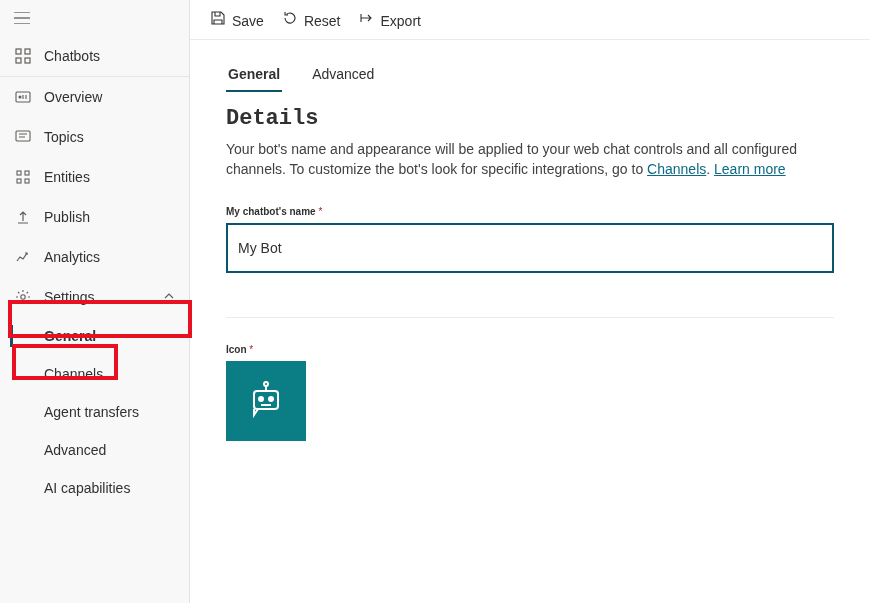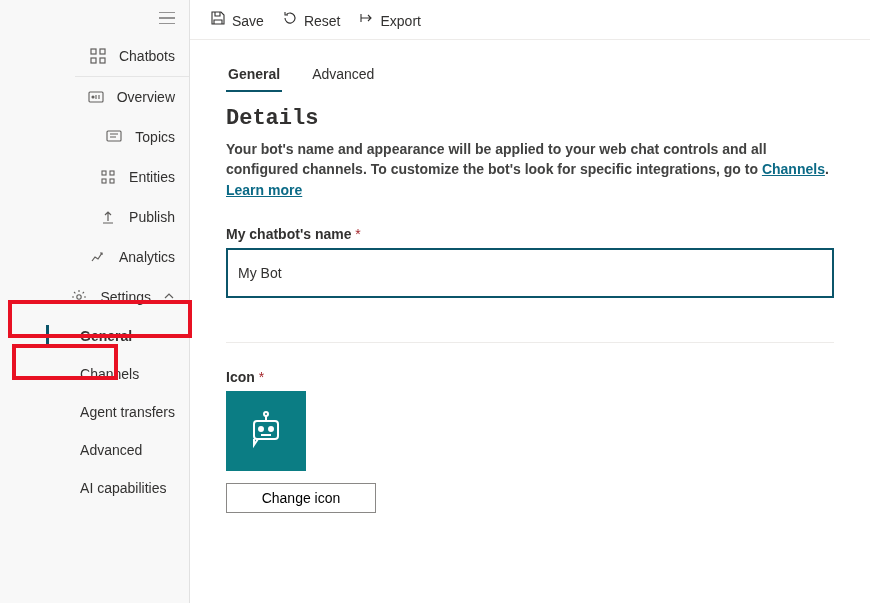--- a/index.html
+++ b/index.html
@@ -13,21 +13,20 @@
       overflow: hidden;
     }
     .app { display: flex; height: 100%; }
     .sidebar {
       width: 200px;
       background: #f8f8f8;
       border-right: 1px solid #e1e1e1;
       display: flex;
       flex-direction: column;
       position: relative;
-      align-items: flex-end;
     }
     .hamburger {
       padding: 12px 14px;
       cursor: pointer;
     }
     .hamburger svg { display: block; }
     .sidebar-section {
       border-bottom: 1px solid #e5e5e5;
     }
     .nav-item {
@@ -126,26 +125,25 @@
     h1.details-title {
       font-size: 22px;
       font-weight: 600;
       margin-bottom: 8px;
       font-family: Liberation Mono, monospace;
     }
     .details-desc {
       color: #424241;
       line-height: 1.45;
       margin-bottom: 26px;
-      font-weight: bold;
     }
     a.link { color: #0b6a86; text-decoration: underline; cursor: pointer; }
     .field-label {
       font-weight: 600;
-      font-size: 14px;
+      font-size: 10px;
       margin-bottom: 6px;
       display: block;
     }
     .req { color: #a4262c; font-weight: 400; }
     .text-input {
       width: 608px;
       padding: 15px 10px;
       border: 2px solid #0b556a;
       font-family: inherit;
       font-size: 14px;
@@ -344,16 +342,15 @@
           <rect x="10" y="12" width="24" height="18" rx="3"></rect>
           <circle cx="17" cy="20" r="2" fill="#fff"></circle>
           <circle cx="27" cy="20" r="2" fill="#fff"></circle>
           <path d="M17 26h10"></path>
           <path d="M22 12V7"></path>
             <circle cx="22" cy="5" r="2"></circle>
           <path d="M14 30l-4 6v-6"></path>
         </svg>
       </div>
 
-      <button class="change-icon-btn">Change icon</button>
     </div>
   </main>
 </div>
 
 </body></html>

